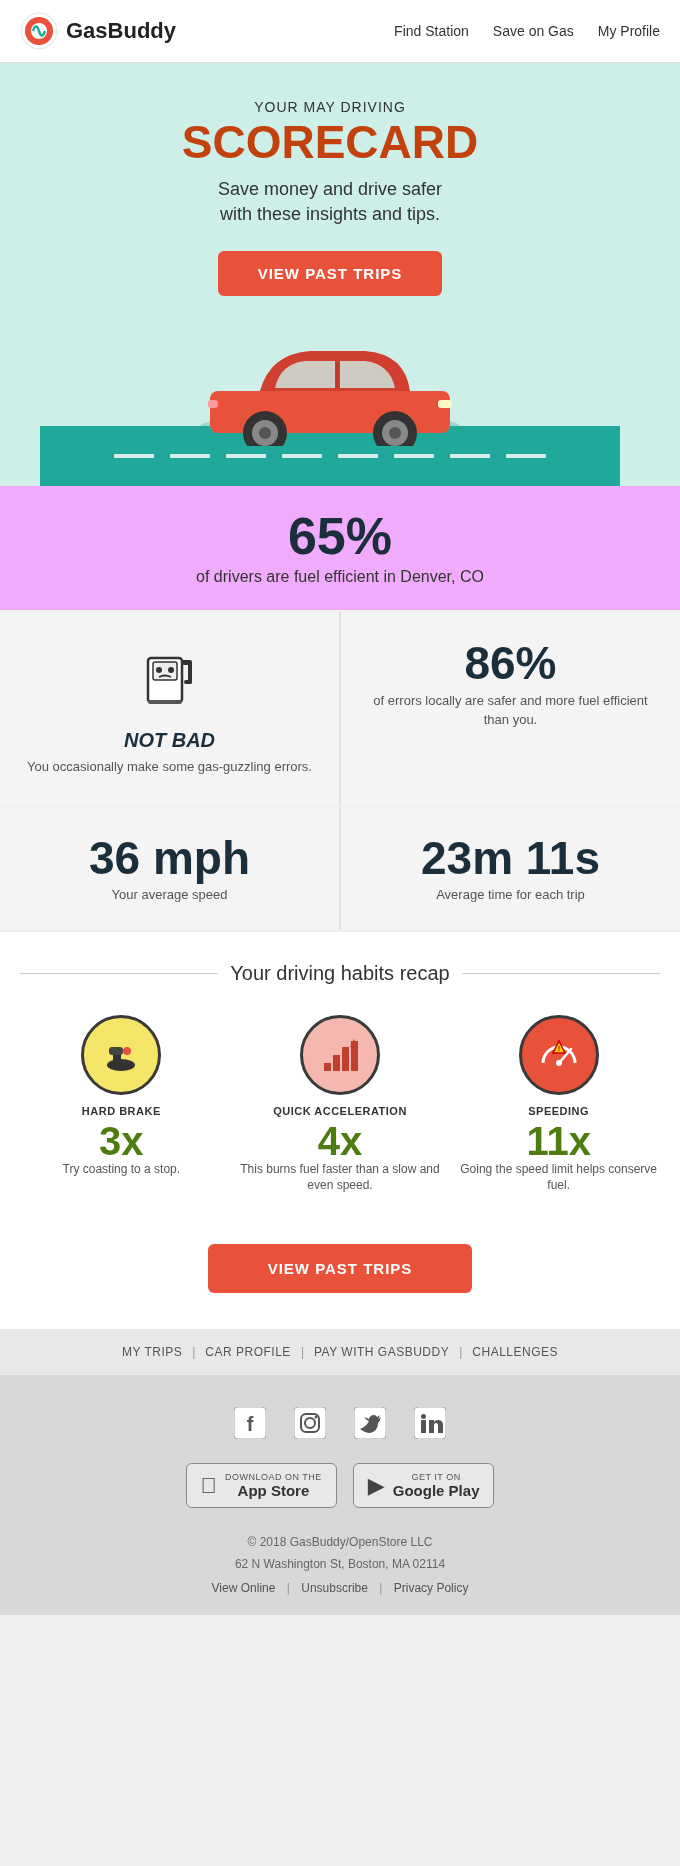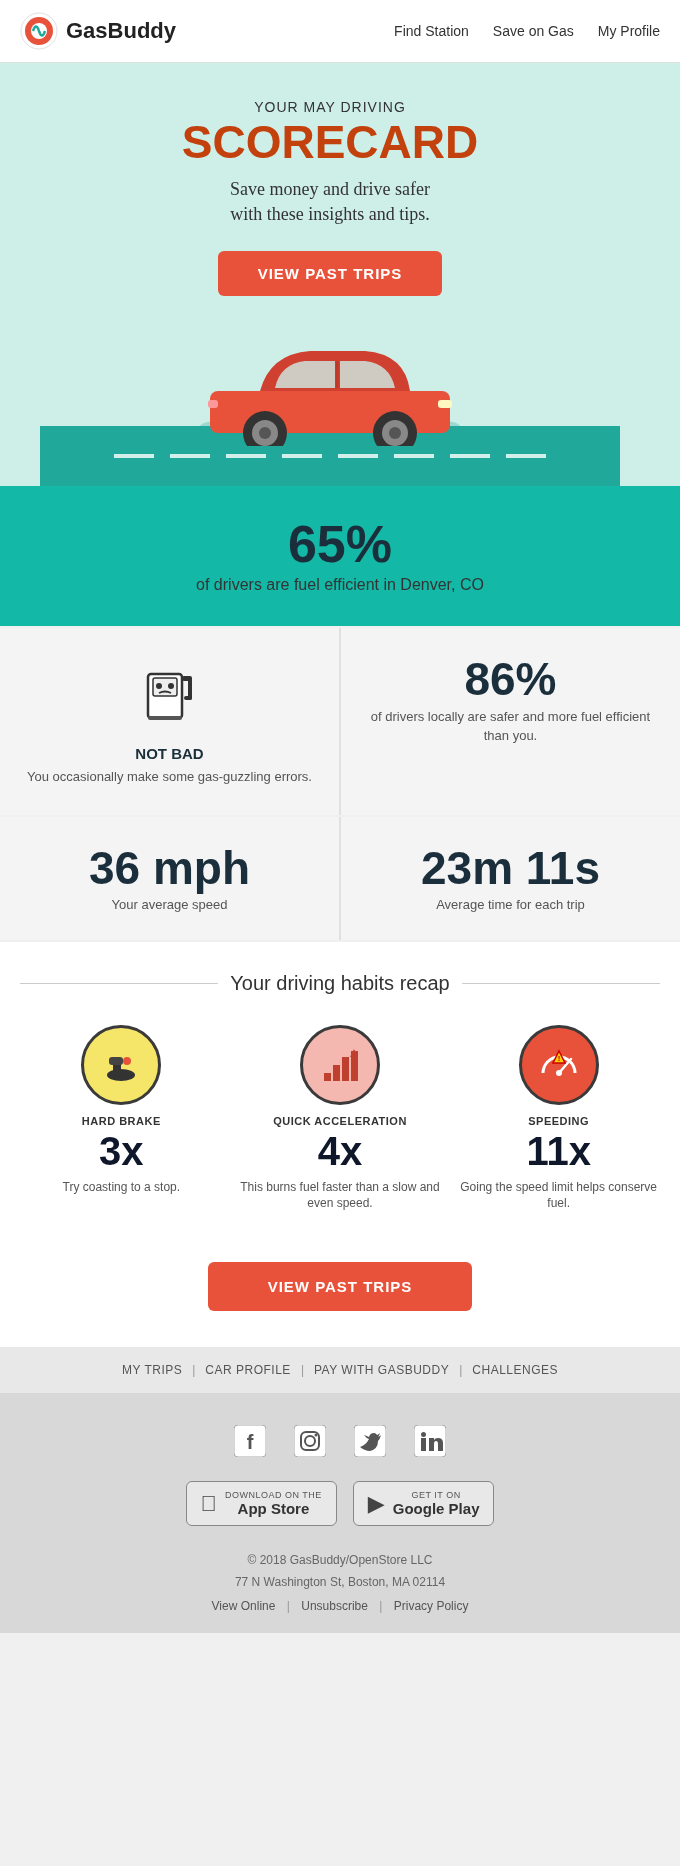--- a/index.html
+++ b/index.html
@@ -61,21 +61,20 @@
       color: #c2410c;
       line-height: 1;
       margin-bottom: 12px;
       text-transform: uppercase;
     }
     .hero-desc {
       font-size: 18px;
       color: #333;
       line-height: 1.4;
       margin-bottom: 24px;
-      font-family: Liberation Serif, serif;
     }
     .btn-view-trips {
       background: #e8523a;
       color: #fff;
       border: none;
       padding: 14px 40px;
       border-radius: 6px;
       font-size: 15px;
       font-weight: bold;
       letter-spacing: 1px;
@@ -112,23 +111,23 @@
     .car-svg-container {
       position: relative;
       z-index: 2;
       display: flex;
       justify-content: center;
       margin-bottom: -30px;
     }
 
     
     .stats-banner {
-      background: #14b8a6;
-      text-align: center;
-      padding: 32px 20px;
+      background: #f0abfc;
+      text-align: center;
+      padding: 24px 20px;
       margin-top: 0;
     }
     .stats-big-num {
       font-size: 52px;
       font-weight: 900;
       color: #1a2e3b;
       line-height: 1;
     }
     .stats-desc {
       font-size: 16px;
@@ -147,25 +146,26 @@
     .grid-cell {
       background: #f4f4f4;
       padding: 28px 20px;
       text-align: center;
     }
     .grid-cell-icon {
       font-size: 48px;
       margin-bottom: 8px;
     }
     .grid-cell-label {
-      font-size: 15px;
+      font-size: 20px;
       font-weight: bold;
       color: #1a2e3b;
       text-transform: uppercase;
       margin-bottom: 6px;
+      font-style: italic;
     }
     .grid-cell-text {
       font-size: 13px;
       color: #555;
       line-height: 1.4;
     }
     .grid-cell-big {
       font-size: 46px;
       font-weight: 900;
       color: #1a2e3b;
@@ -227,23 +227,23 @@
       font-size: 11px;
       font-weight: bold;
       color: #333;
       text-transform: uppercase;
       letter-spacing: 0.5px;
       margin-bottom: 4px;
     }
     .habit-count {
       font-size: 40px;
       font-weight: 900;
-      color: #0f172a;
+      color: #4d7c0f;
       line-height: 1;
-      margin-bottom: 8px;
+      margin-bottom: 0;
     }
     .habit-desc {
       font-size: 12px;
       color: #555;
       line-height: 1.4;
       text-align: center;
     }
 
     
     .cta-section {
@@ -443,21 +443,21 @@
         <rect x="44" y="40" width="8" height="4" rx="2" fill="#333"></rect>
 
         <rect x="8" y="60" width="34" height="4" rx="2" fill="#555"></rect>
       </svg>
     </div>
     <div class="grid-cell-label">NOT BAD</div>
     <div class="grid-cell-text">You occasionally make some gas-guzzling errors.</div>
   </div>
   <div class="grid-cell">
     <div class="grid-cell-big">86%</div>
-    <div class="grid-cell-text">of drivers locally are safer and more fuel efficient than you.</div>
+    <div class="grid-cell-text">of errors locally are safer and more fuel efficient than you.</div>
   </div>
 </div>
 
 <div class="grid-2">
   <div class="grid-cell">
     <div class="grid-cell-big">36 mph</div>
     <div class="grid-cell-speed">Your average speed</div>
   </div>
   <div class="grid-cell">
     <div class="grid-cell-big">23m 11s</div>
@@ -584,21 +584,21 @@
       <span class="store-btn-icon">▶</span>
       <div>
         <div class="store-btn-text-small">GET IT ON</div>
         <div class="store-btn-text-big">Google Play</div>
       </div>
     </div>
   </div>
 
   <div class="footer-copy">
     <div>© 2018 GasBuddy/OpenStore LLC</div>
-    <div>77 N Washington St, Boston, MA 02114</div>
+    <div>62 N Washington St, Boston, MA 02114</div>
   </div>
   <div class="footer-links">
     <a>View Online</a>
     <span class="footer-link-sep">|</span>
     <a>Unsubscribe</a>
     <span class="footer-link-sep">|</span>
     <a>Privacy Policy</a>
   </div>
 </div>
 

